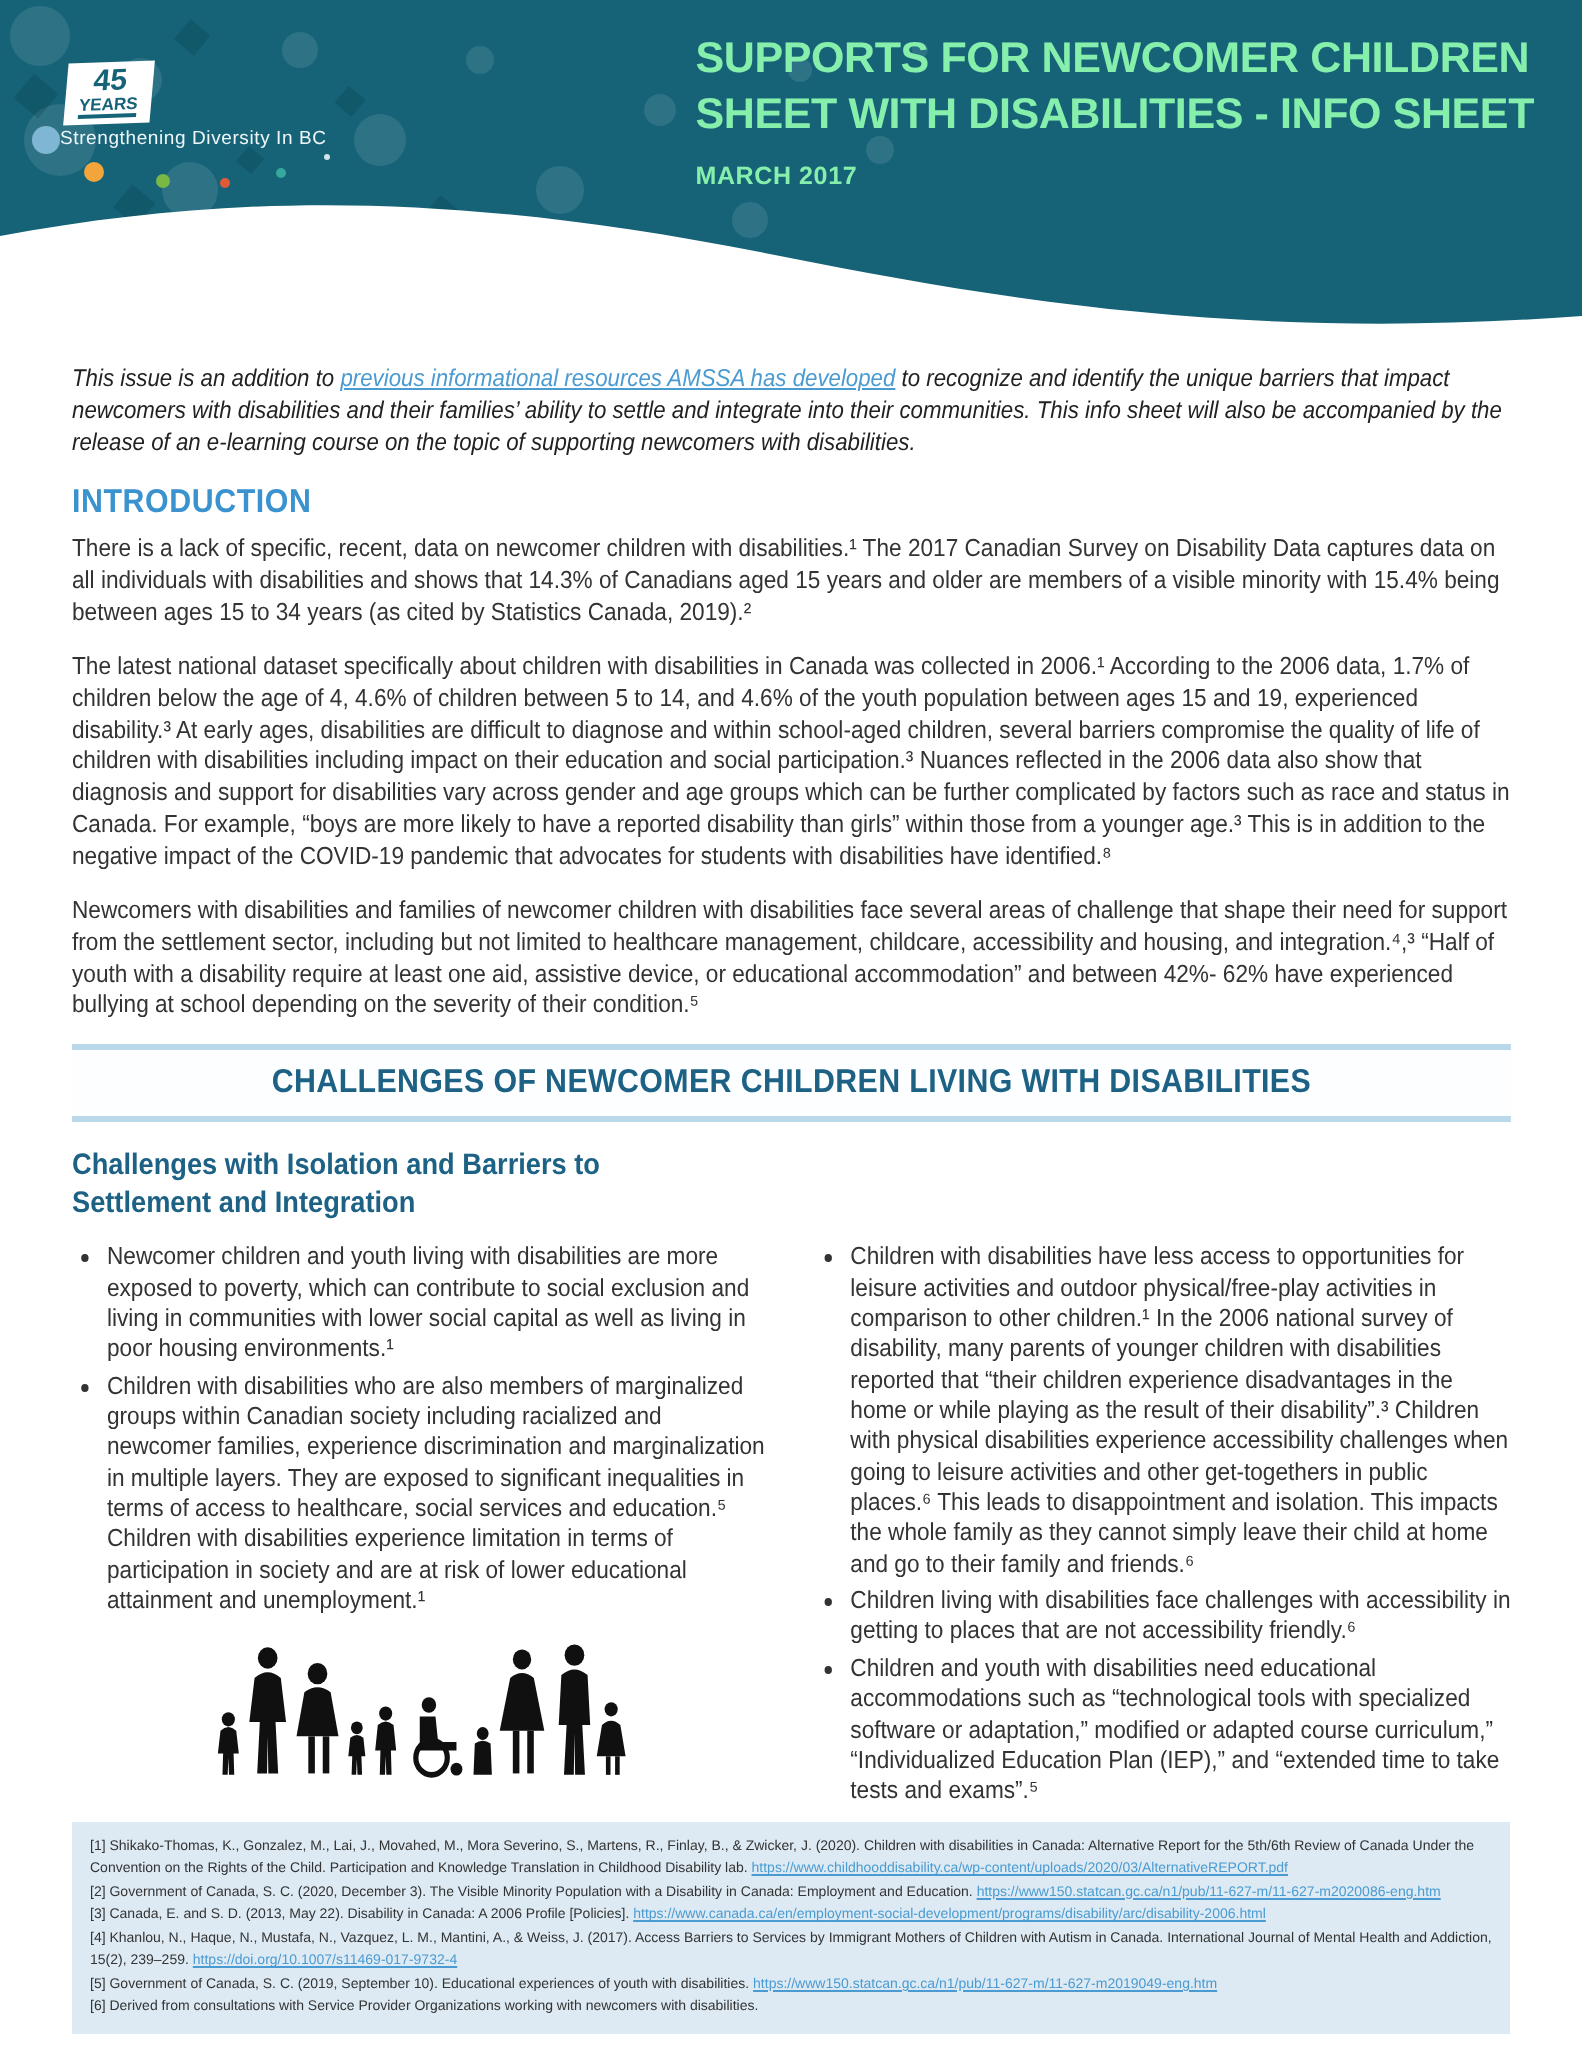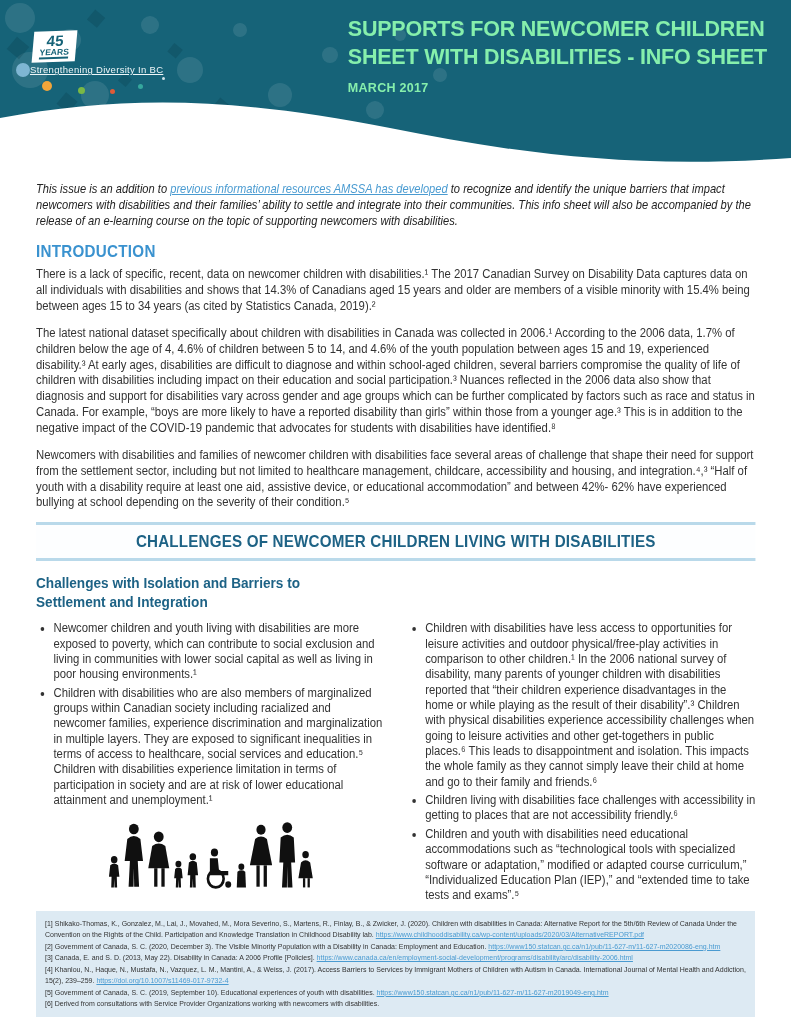--- a/index.html
+++ b/index.html
@@ -10,21 +10,21 @@
   .header{position:relative;height:175px;background:#166378;}
   .header svg.pattern{position:absolute;left:0;top:0;}
   .wave{position:absolute;left:0;bottom:0;display:block;}
   .logo{position:absolute;left:30px;top:30px;color:#fff;z-index:3;}
   .brand-row{display:flex;align-items:flex-start;}
   .brand{font-size:31px;font-weight:bold;letter-spacing:2px;line-height:1;}
   .badge{background:#fff;color:#166378;margin-left:3px;margin-top:1px;padding:2px 7px 3px;
          text-align:center;transform:skewX(-7deg) rotate(-2deg);}
   .badge-45{font-size:15px;font-weight:bold;line-height:1;}
   .badge-years{font-size:8.5px;font-weight:bold;line-height:1.1;border-bottom:2px solid #166378;}
-  .tagline{font-size:9.5px;margin-top:2px;letter-spacing:.3px;color:#eef6f8;text-decoration:underline;}
+  .tagline{font-size:9.5px;margin-top:2px;letter-spacing:.3px;color:#eef6f8;}
   .dots{position:relative;height:26px;margin-top:4px;}
   .dot{position:absolute;border-radius:50%;}
   .d0{left:-14px;top:-16px;width:14px;height:14px;background:#7fb6d3;}
   .d1{left:12px;top:2px;width:10px;height:10px;background:#f2a53a;}
   .d2{left:48px;top:8px;width:7px;height:7px;background:#79b845;}
   .d3{left:80px;top:10px;width:5px;height:5px;background:#df5b38;}
   .d4{left:108px;top:5px;width:5px;height:5px;background:#35a79d;}
   .d5{left:132px;top:-2px;width:3px;height:3px;background:#cfe3ea;}
   .title-block{position:absolute;top:16px;right:24px;text-align:left;color:#86efac;z-index:3;}
   .doc-title{font-size:21.5px;font-weight:bold;line-height:1.3;letter-spacing:-.2px;}

